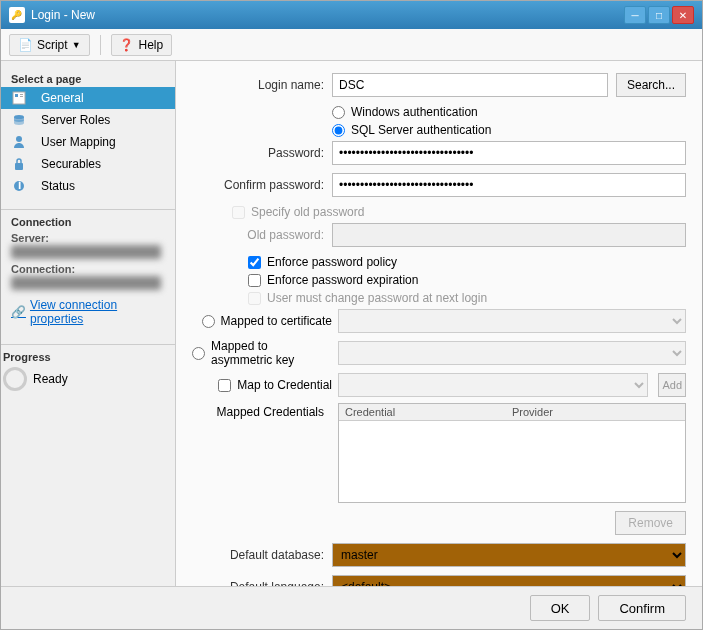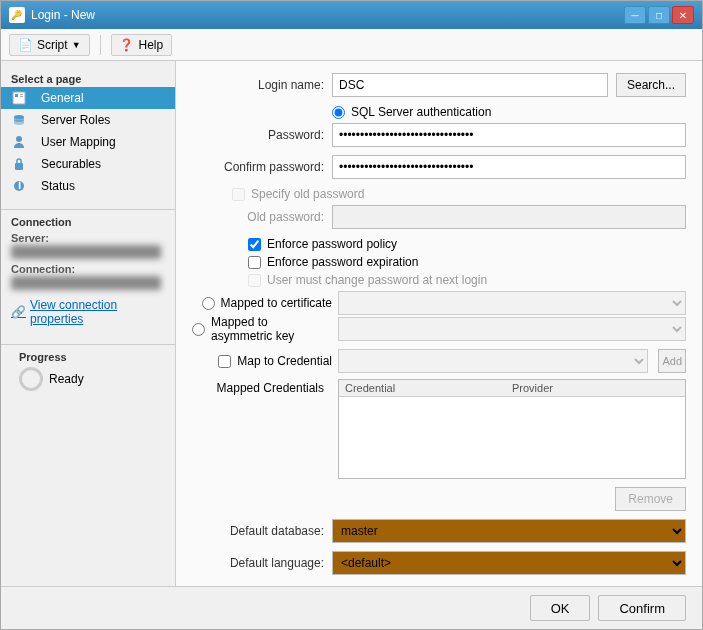--- a/index.html
+++ b/index.html
@@ -26,21 +26,21 @@
     .sidebar-section-title { font-size: 11px; font-weight: 600; color: #333; padding: 4px 10px 2px; }
     .sidebar-item { display: flex; align-items: center; gap: 14px; padding: 3px 10px; cursor: pointer; }
     .sidebar-item.active { background: #3399cc; color: white; }
     .sidebar-item-icon { width: 16px; height: 16px; display: flex; align-items: center; justify-content: center; flex-shrink: 0; }
     .sidebar-item-label { font-size: 12px; }
     .sidebar-section { margin-top: 12px; padding: 6px 10px; border-top: 1px solid #ccc; }
     .sidebar-section-header { font-size: 11px; font-weight: 700; color: #333; margin-bottom: 4px; }
     .sidebar-info-label { font-size: 11px; color: #555; font-weight: 600; margin-top: 4px; }
     .sidebar-info-value { font-size: 11px; color: #333; background: #ccc; border-radius: 2px; padding: 1px 3px; margin-top: 1px; display: block; max-width: 150px; overflow: hidden; white-space: nowrap; text-overflow: ellipsis; }
     .sidebar-link { display: flex; align-items: center; gap: 4px; color: #0066cc; cursor: pointer; font-size: 11px; margin-top: 8px; text-decoration: underline; }
-    .sidebar-progress { margin-top: 12px; padding: 6px 18px; border-top: 1px solid #ccc; }
+    .sidebar-progress { margin-top: 12px; padding: 6px 2px; border-top: 1px solid #ccc; }
     .progress-spinner { width: 24px; height: 24px; border: 3px solid #ccc; border-radius: 50%; display: inline-block; margin-right: 6px; vertical-align: middle; }
 
     
     .content { flex: 1; padding: 12px 16px; overflow-y: auto; background: #fafafa; }
 
     .form-row { display: flex; align-items: center; margin-bottom: 8px; }
     .form-label { width: 140px; text-align: right; padding-right: 8px; color: #333; flex-shrink: 0; }
     .form-control { flex: 1; }
 
     input[type="text"], input[type="password"] { width: 100%; border: 1px solid #bbb; padding: 3px 6px; background: #fff; height: 24px; font-size: 12px; }
@@ -184,20 +184,24 @@
     <div class="content">
 
       <div class="form-row">
         <label class="form-label">Login name:</label>
         <div class="form-control" style="display:flex;gap:4px;">
           <input type="text" value="DSC" style="flex: 1 1 0%;">
           <button class="search-btn">Search...</button>
         </div>
       </div>
 
+      <div class="radio-row">
+        <input type="radio" name="auth" id="winAuth" style="">
+        <label for="winAuth">Windows authentication</label>
+      </div>
 
       <div class="radio-row">
         <input type="radio" name="auth" id="sqlAuth" checked="" style="">
         <label for="sqlAuth">SQL Server authentication</label>
       </div>
 
       <div class="form-row" style="margin-left:20px;">
         <label class="form-label" style="width:120px;">Password:</label>
         <div class="form-control">
           <input type="password" value="12345678901234567890123456789012" style="width: 100%;">
@@ -231,21 +235,21 @@
       <div class="checkbox-row">
         <input type="checkbox" id="enfExp" style="">
         <label for="enfExp">Enforce password expiration</label>
       </div>
 
       <div class="checkbox-row disabled">
         <input type="checkbox" id="mustChange" disabled="" style="">
         <label for="mustChange" style="color:#999;">User must change password at next login</label>
       </div>
 
-      <div style="display:flex;align-items:center;gap:6px;margin-left:0;">
+      <div style="display:flex;align-items:center;gap:6px;margin-bottom:6px;margin-left:0;">
         <div style="width:140px;display:flex;align-items:center;gap:6px;justify-content:flex-end;">
           <input type="radio" name="mapped" id="mapCert" style="">
           <label for="mapCert">Mapped to certificate</label>
         </div>
         <select disabled="" style="flex:1;"></select>
       </div>
 
       <div style="display:flex;align-items:center;gap:6px;margin-bottom:6px;">
         <div style="width:140px;display:flex;align-items:center;gap:6px;justify-content:flex-end;">
           <input type="radio" name="mapped" id="mapKey" style="">

